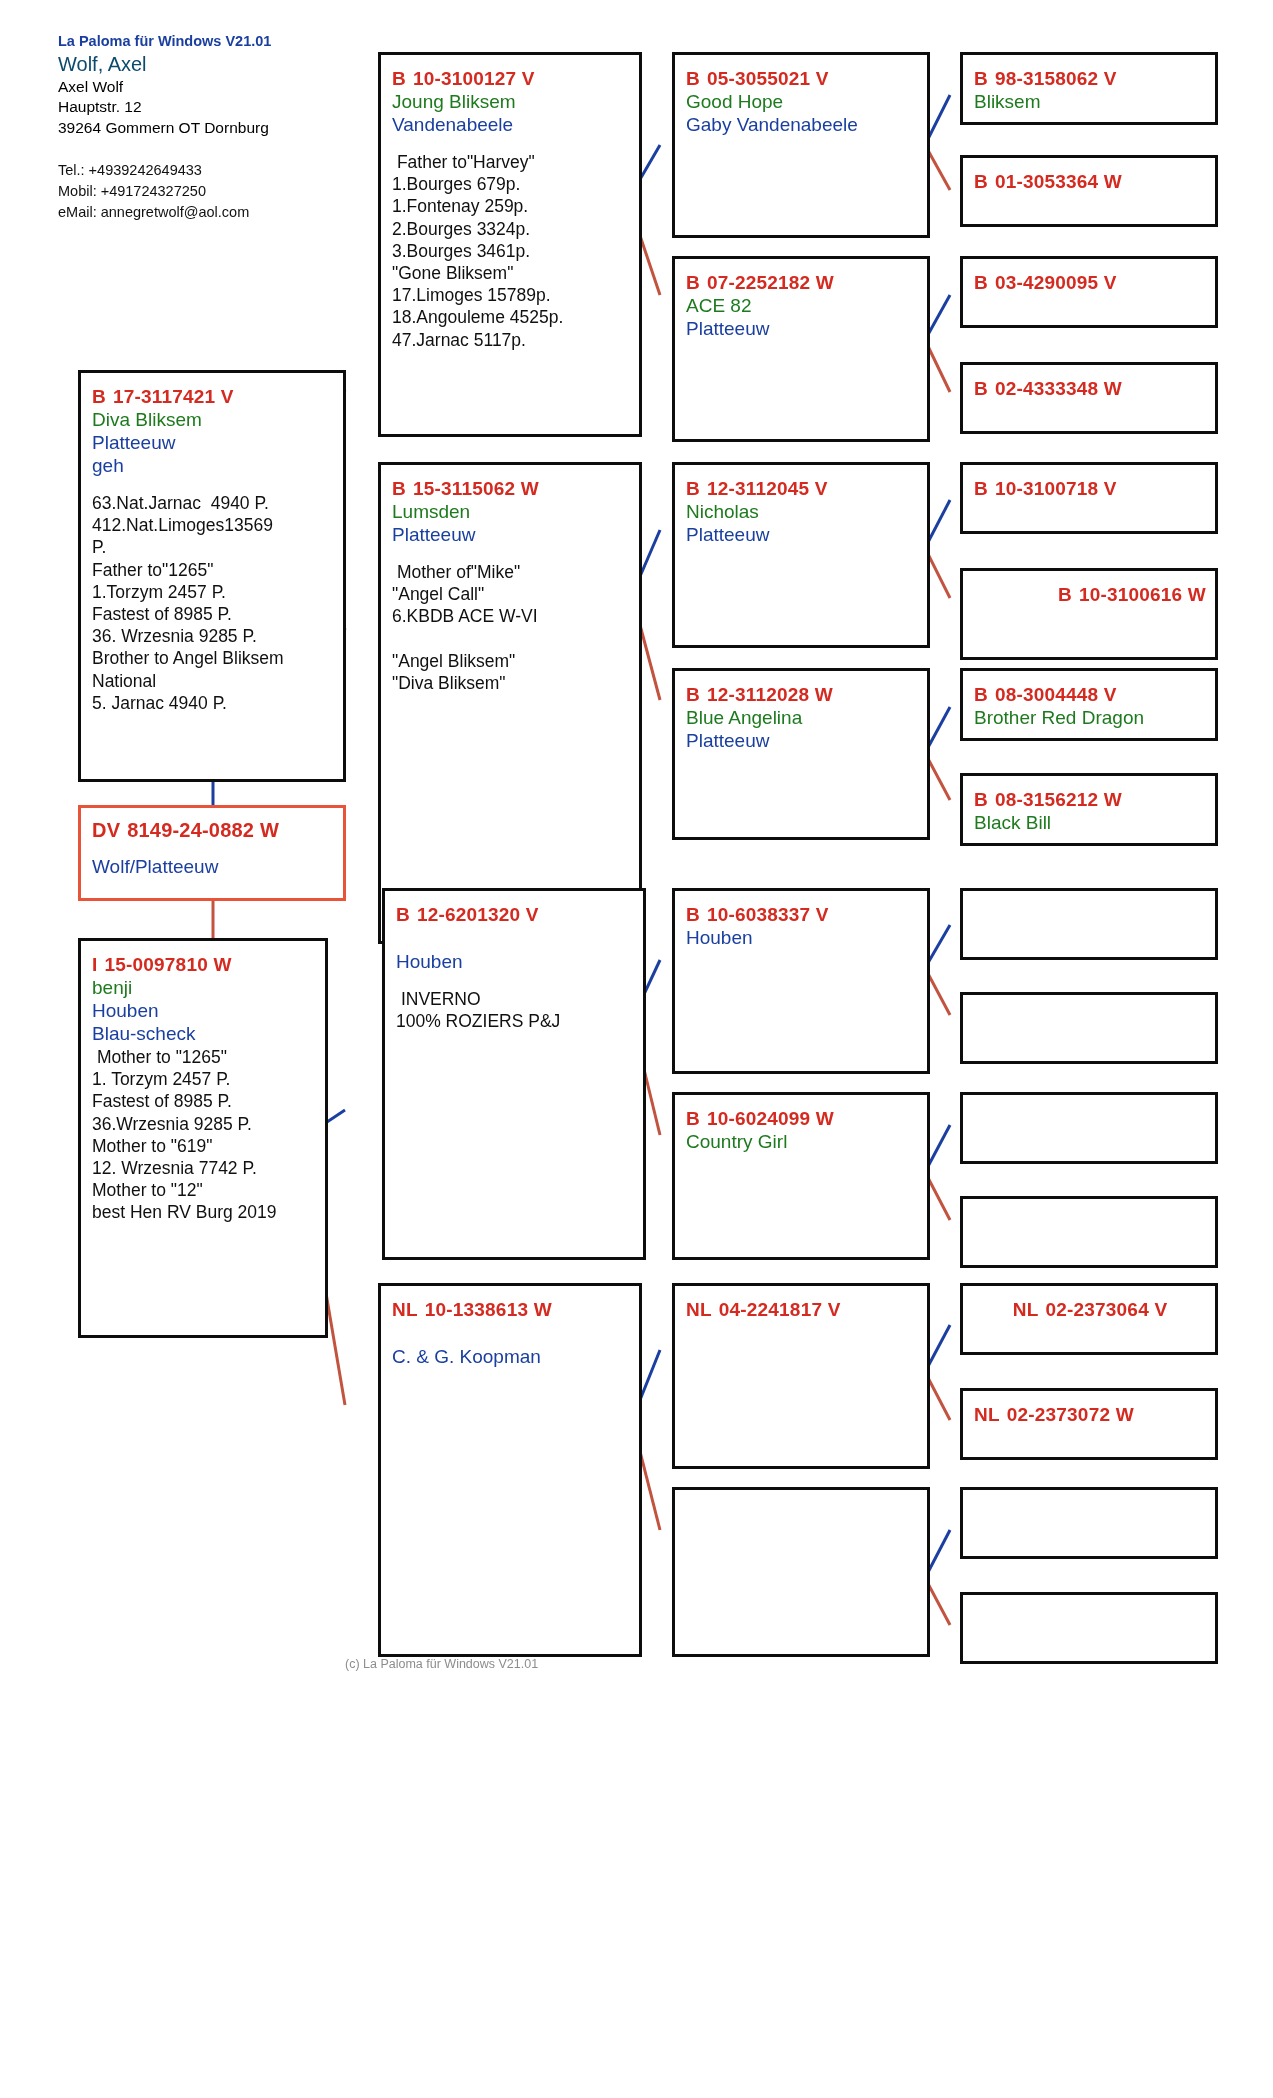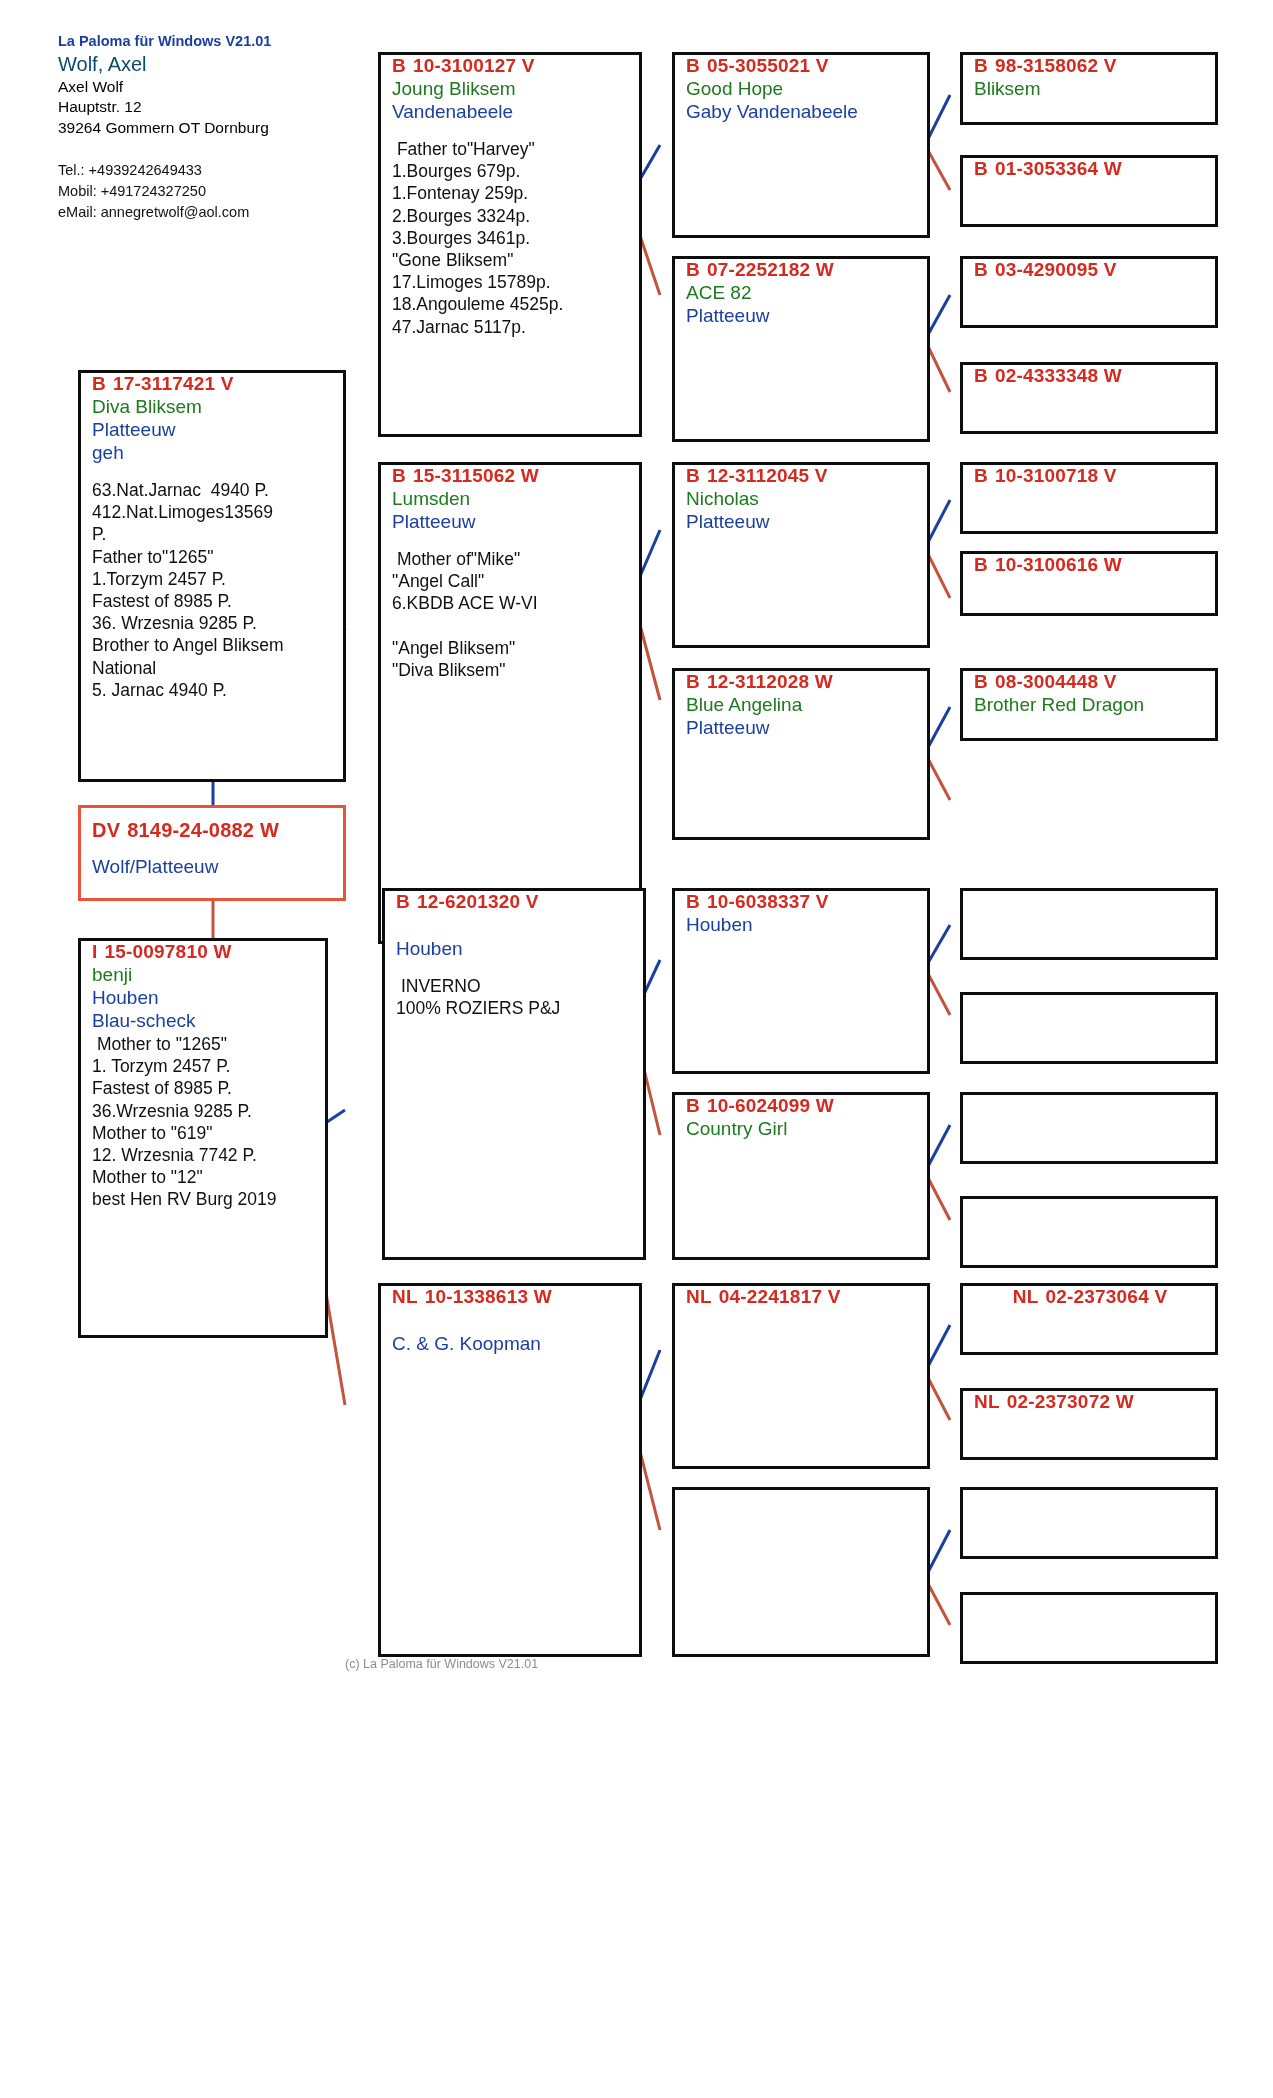--- a/index.html
+++ b/index.html
@@ -20,21 +20,21 @@
     left: 0; top: 0;
     width: 1273px;
     height: 2098px;
   }
   
   .box {
     position: absolute;
     box-sizing: border-box;
     border: 3px solid #0d0d0d;
     background: #ffffff;
-    padding: 0 9px 4px 11px;
+    padding: 13px 9px 4px 11px;
     line-height: 1.21;
     overflow: hidden;
   }
   .box.highlight {
     border: 3px solid #e8543a;
   }
   .ring {
     color: #d42a20;
     font-weight: bold;
     font-size: 19px;
@@ -366,34 +366,40 @@
     <div class="name"></div>
   </div>
 
   <div class="box" style="left:960px; top:462px; width:258px; height:72px;">
     <div class="ring">
       <span class="cc">B</span><span>10-3100718 V</span>
     </div>
     <div class="name"></div>
   </div>
 
-  <div class="box" style="left:960px; top:551px; width:258px; height:65px;">
+  <div class="box" style="left:960px; top:568px; width:258px; height:92px;text-align:right;">
     <div class="ring">
       <span class="cc">B</span><span>10-3100616 W</span>
     </div>
     <div class="name"></div>
   </div>
 
   <div class="box" style="left:960px; top:668px; width:258px; height:73px;">
     <div class="ring">
       <span class="cc">B</span><span>08-3004448 V</span>
     </div>
     <div class="name">Brother Red Dragon</div>
   </div>
 
+  <div class="box" style="left:960px; top:773px; width:258px; height:73px;">
+    <div class="ring">
+      <span class="cc">B</span><span>08-3156212 W</span>
+    </div>
+    <div class="name">Black Bill</div>
+  </div>
 
   <div class="box" style="left:960px; top:888px; width:258px; height:72px;">
     <div class="ring">
       <span class="cc"></span><span></span>
     </div>
     <div class="name"></div>
   </div>
 
   <div class="box" style="left:960px; top:992px; width:258px; height:72px;">
     <div class="ring">

